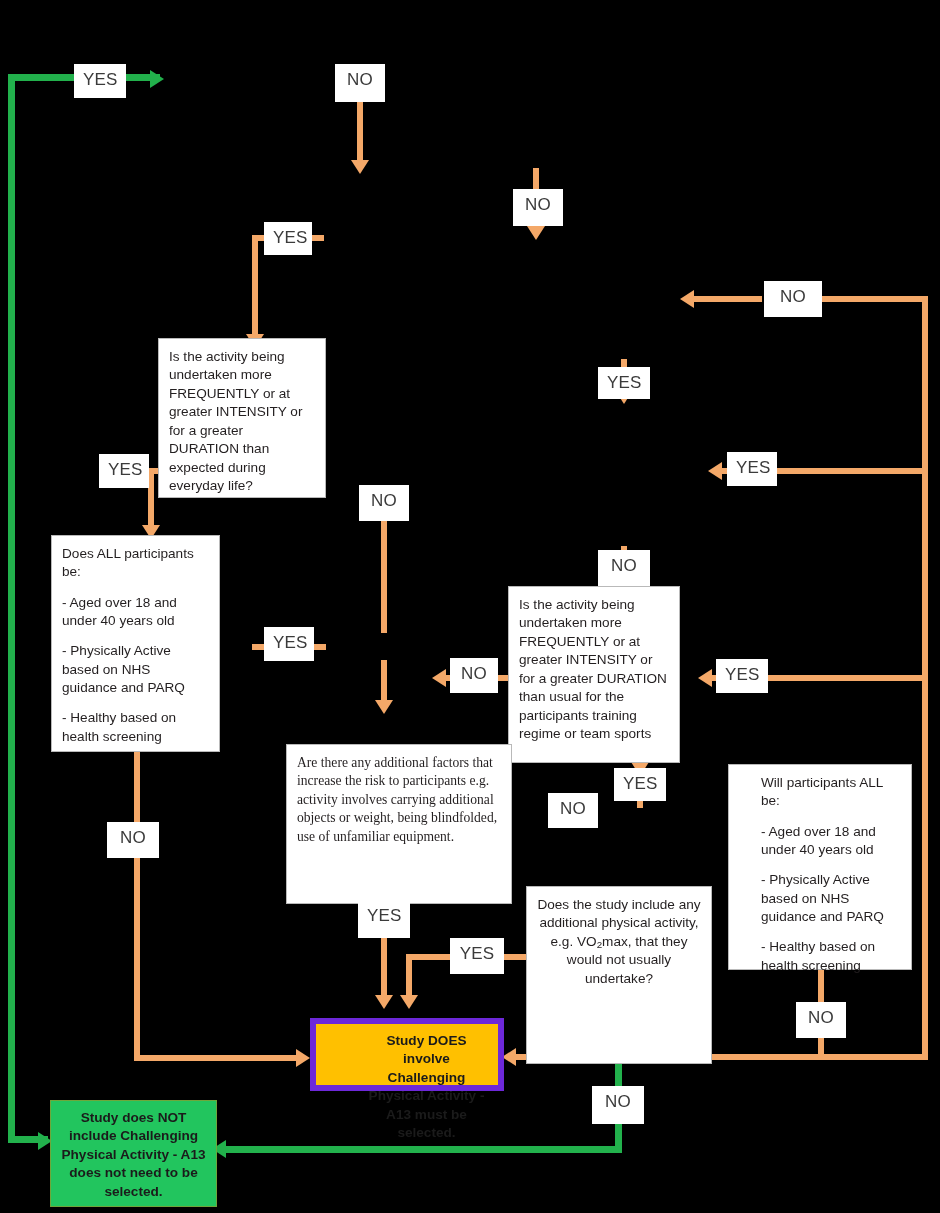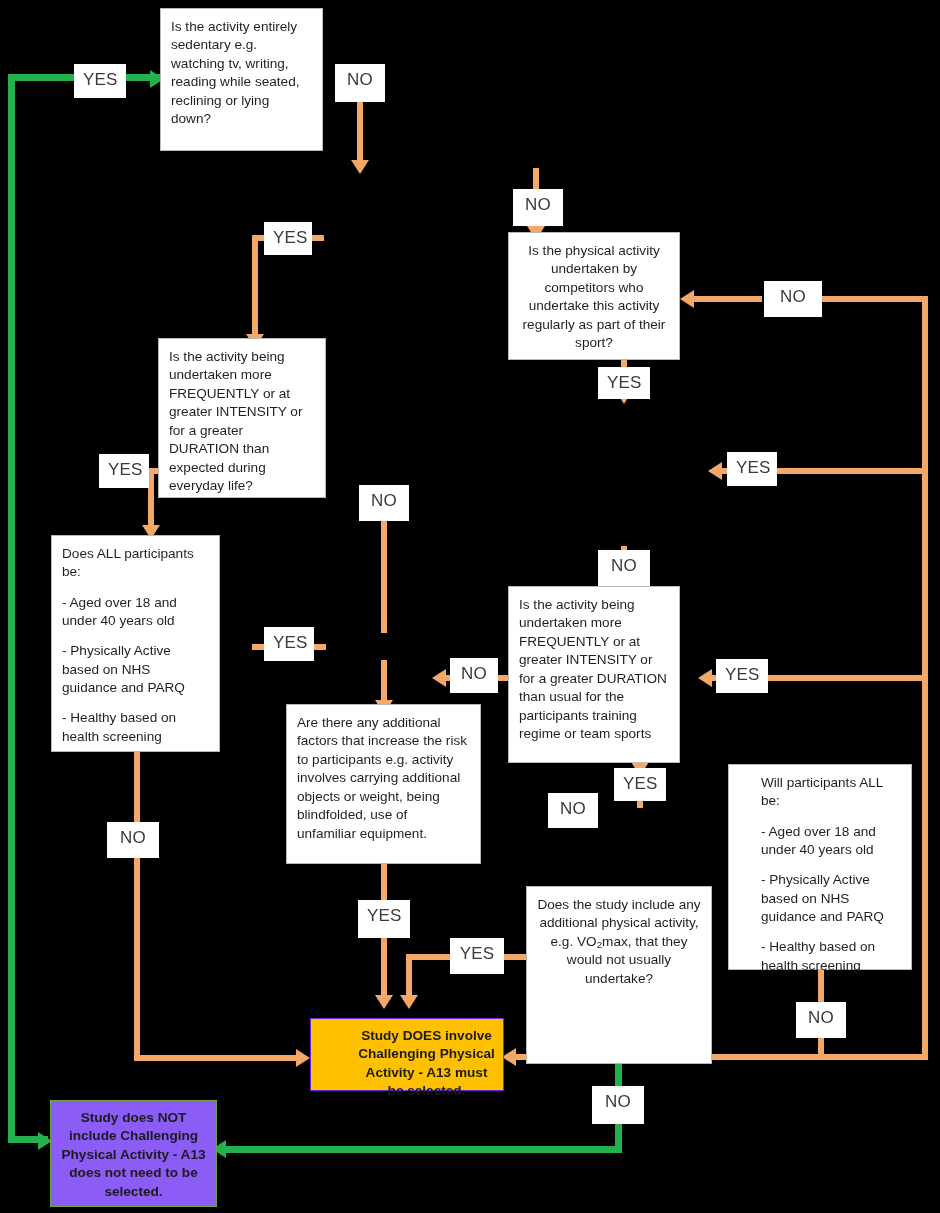--- a/index.html
+++ b/index.html
@@ -36,22 +36,22 @@
     position:absolute;
     box-sizing:border-box;
     text-align:center;
     font-weight:bold;
     font-size:13.6px;
     line-height:1.36;
     color:#1b1b1b;
     padding:8px 8px;
     z-index:30;
   }
-  .result.gold{background:#FFC000;border:1px solid #6d28d9;padding-left:47px;}
-  .result.green{background:#8b5cf6;border:1px solid #6fa63a;}
+  .result.gold{background:#FFC000;border:6px solid #6d28d9;padding-left:47px;}
+  .result.green{background:#22c55e;border:1px solid #6fa63a;}
 
   
   .seg{position:absolute;z-index:10;}
   .or{background:#F4A868;}
   .gr{background:#22B14C;}
 
   .arw{position:absolute;width:0;height:0;z-index:11;}
   
   .arw.or.down{border-left:9px solid transparent;border-right:9px solid transparent;border-top:14px solid #F4A868;background:transparent;}
   .arw.or.left{border-top:9px solid transparent;border-bottom:9px solid transparent;border-right:14px solid #F4A868;background:transparent;}
@@ -143,49 +143,43 @@
   <div class="arw or down" style="left:375px;top:995px;"></div>
 
   <div class="seg or" style="left:504px;top:954px;width:22px;height:6px;"></div>
   <div class="seg or" style="left:406px;top:954px;width:44px;height:6px;"></div>
   <div class="seg or" style="left:406px;top:954px;width:6px;height:46px;"></div>
   <div class="arw or down" style="left:400px;top:995px;"></div>
 
   <div class="seg or" style="left:818px;top:970px;width:6px;height:32px;"></div>
   <div class="seg or" style="left:818px;top:1038px;width:6px;height:20px;"></div>
 
-  <div class="qbox" style="left:160px;top:8px;width:163px;height:143px;">
-    <span>Is the activity entirely sedentary e.g. watching tv, writing, reading while seated, reclining or lying down?</span>
-  </div>
-
-
-  <div class="qbox center" style="left:508px;top:232px;width:172px;height:128px;">
-    <span>Is the physical activity undertaken by competitors who undertake this activity regularly as part of their sport?</span>
-  </div>
+
+
 
   <div class="qbox" style="left:158px;top:338px;width:168px;height:160px;">
     <span>Is the activity being undertaken more FREQUENTLY or at greater INTENSITY or for a greater DURATION than expected during everyday life?</span>
   </div>
 
 
   <div class="qbox" style="left:508px;top:586px;width:172px;height:177px;">
     <span>Is the activity being undertaken more FREQUENTLY or at greater INTENSITY or for a greater DURATION than usual for the participants training regime or team sports</span>
   </div>
 
   <div class="qbox" style="left:51px;top:535px;width:169px;height:217px;">
     <div>Does ALL participants be:</div>
     <div style="height:.85em"></div>
     <div>- Aged over 18 and under 40 years old</div>
     <div style="height:.85em"></div>
     <div>- Physically Active based on NHS guidance and PARQ</div>
     <div style="height:.85em"></div>
     <div>- Healthy based on health screening</div>
   </div>
 
-  <div class="qbox" style="left:286px;top:704px;width:195px;height:160px;">
+  <div class="qbox" style="left:286px;top:744px;width:226px;height:160px;font-family:Liberation Serif, serif;">
     <span>Are there any additional factors that increase the risk to participants e.g. activity involves carrying additional objects or weight, being blindfolded, use of unfamiliar equipment.</span>
   </div>
 
   <div class="qbox center" style="left:526px;top:886px;width:186px;height:178px;">
     <span>Does the study include any additional physical activity, e.g. VO</span><sub>2</sub><span>max, that they would not usually undertake?</span>
   </div>
 
   <div class="qbox" style="left:728px;top:764px;width:184px;height:206px;padding-left:32px;">
     <div>Will participants ALL be:</div>
     <div style="height:.85em"></div>

